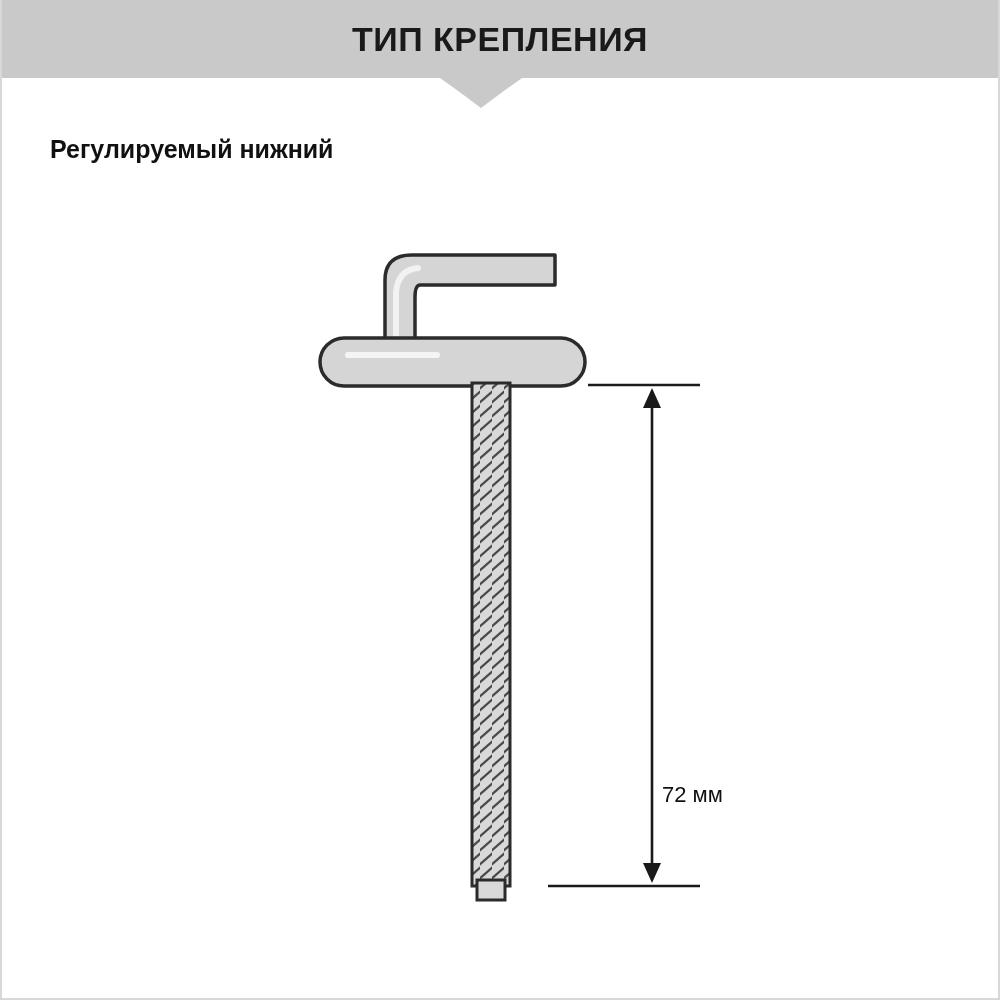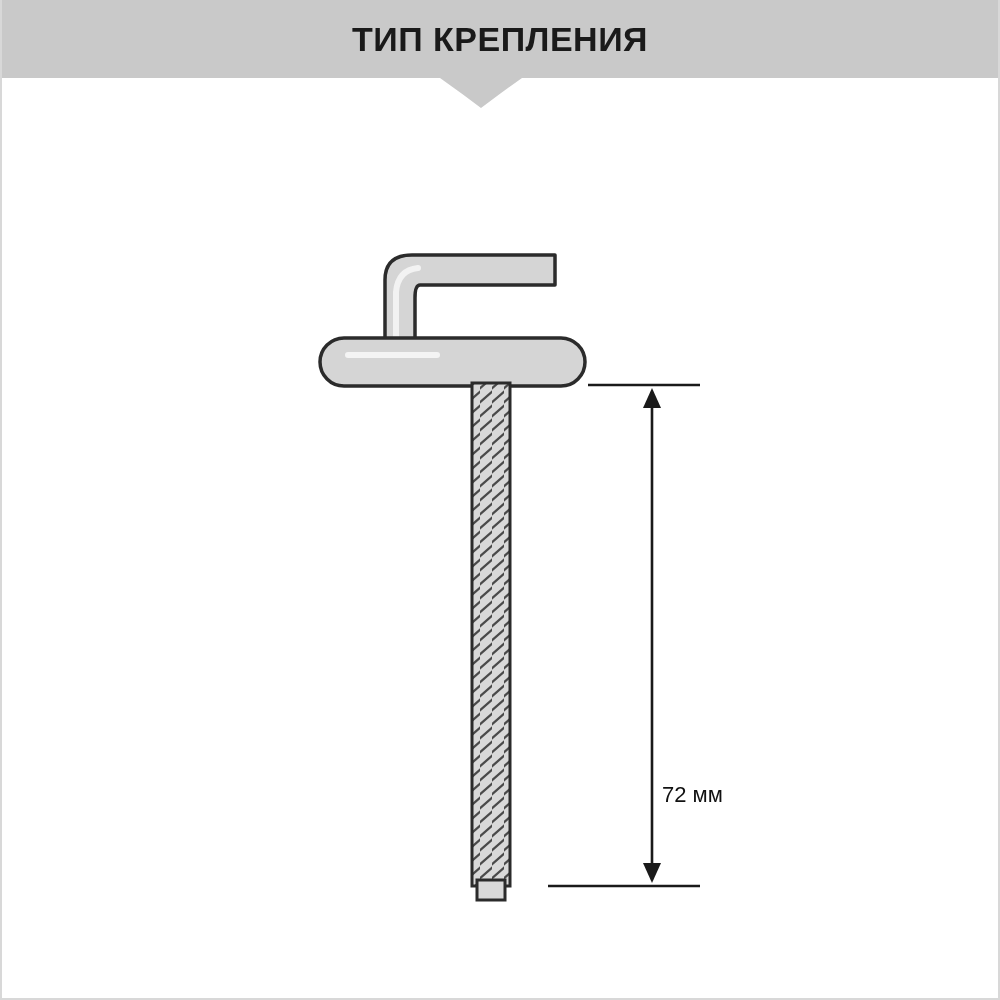--- a/index.html
+++ b/index.html
@@ -106,20 +106,21 @@
 </style>
 </head>
 <body>
 
 <div class="page">
 
   <div class="header-band"></div>
   <div class="header-notch"></div>
   <div class="header-title">ТИП КРЕПЛЕНИЯ</div>
 
+  <div class="subtitle">Регулируемый нижний</div>
 
   <div class="drawing">
     <svg width="1000" height="800" viewBox="0 0 1000 800" xmlns="http://www.w3.org/2000/svg">
 
       <defs>
 
         <pattern id="threadPat" width="12" height="14" patternUnits="userSpaceOnUse" patternTransform="rotate(0)">
           <rect width="12" height="14" fill="#d9d9d9"></rect>
           <path d="M -2 14 L 14 0" stroke="#4a4a4a" stroke-width="2.2" fill="none"></path>
           <path d="M -2 28 L 14 14" stroke="#4a4a4a" stroke-width="2.2" fill="none"></path>

